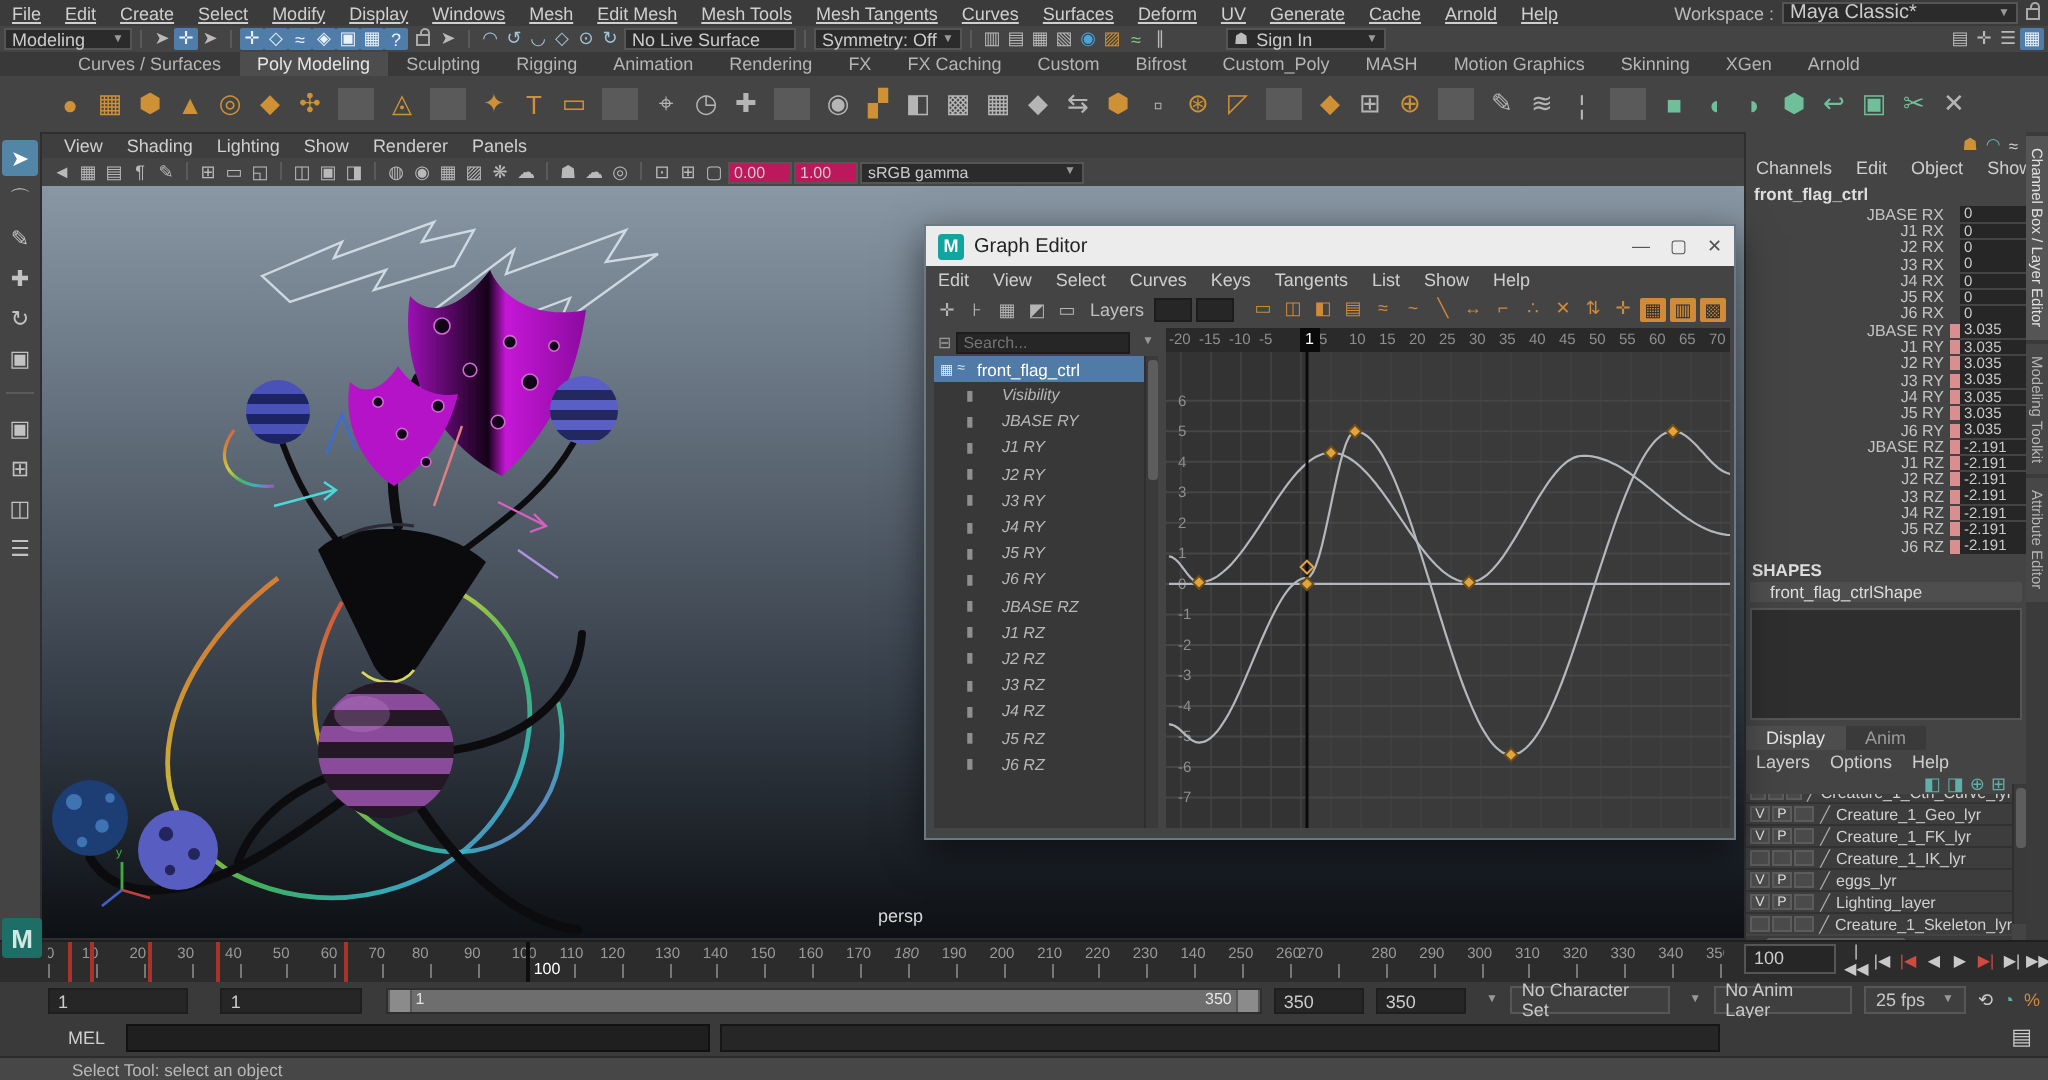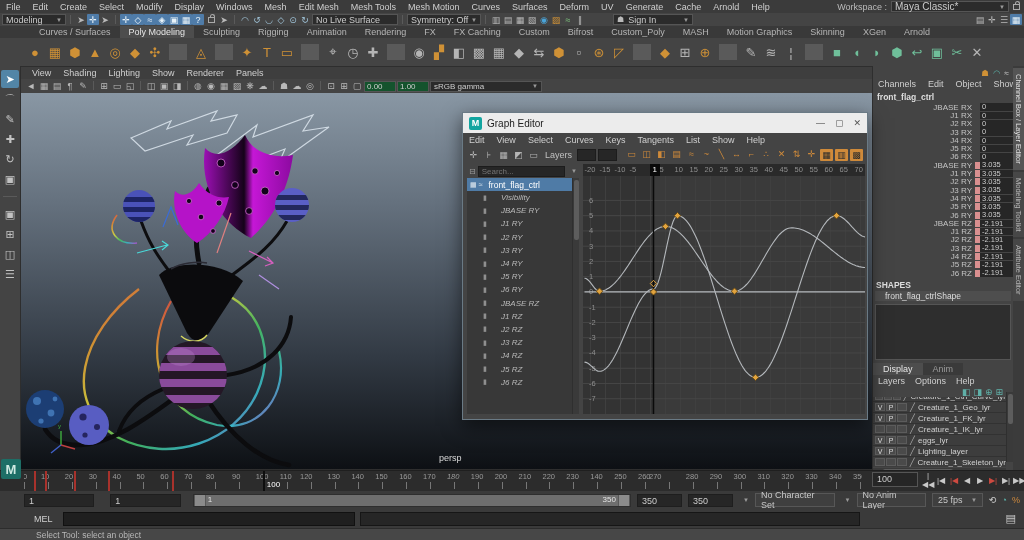--- a/index.html
+++ b/index.html
@@ -1,21 +1,21 @@
 <!DOCTYPE html>
 <html><head>
 <meta charset="utf-8">
 <style>
   *{margin:0;padding:0;box-sizing:border-box;font-family:"Liberation Sans","DejaVu Sans",sans-serif;}
   html,body{width:1024px;height:540px;overflow:hidden;background:#444;}
   body{position:relative;font-size:10px;color:#c8c8c8;}
   .abs{position:absolute;}
   .glyph{display:inline-flex;align-items:center;justify-content:center;}
   
-  #menubar{left:0;top:0;width:1024px;height:13px;background:#3b3b3b;display:flex;align-items:center;font-size:9px;color:#cfcfcf;}
+  #menubar{left:0;top:0;width:1024px;height:13px;background:#3b3b3b;display:flex;align-items:center;font-size:9px;color:#cfcfcf;text-decoration:underline;}
   #menubar .mi{padding:0 6px;cursor:default;}
   .selbox{background:#2b2b2b;border:1px solid #555;display:flex;align-items:center;height:11px;padding:0 3px;color:#ccc;}
   .caret{font-size:6px;color:#999;margin-left:4px;}
   .lockicon{width:7px;height:6px;border:1px solid #aaa;position:relative;display:inline-block;}
   .lockicon::before{content:'';position:absolute;top:-4px;left:1px;width:3px;height:3px;border:1px solid #aaa;border-bottom:none;border-radius:3px 3px 0 0;}
   
   #statusline{left:0;top:13px;width:1024px;height:13px;background:#444;display:flex;align-items:center;gap:1px;font-size:9px;}
   .ico{width:12px;height:11px;display:inline-flex;align-items:center;justify-content:center;font-size:9px;color:#b9b9b9;}
   .ico.hl{background:#4f7ca9;border-radius:1px;color:#e8f2f8;}
   .ico.sep{width:1px;height:9px;background:#5a5a5a;margin:0 3px;}
@@ -30,21 +30,21 @@
   
   #toolbox{left:0;top:66px;width:20px;height:404px;background:#444;display:flex;flex-direction:column;align-items:center;padding-top:4px;gap:2px;}
   #toolbox .tool{width:18px;height:18px;display:flex;align-items:center;justify-content:center;font-size:11px;color:#c2c2c2;}
   #toolbox .tool.on{background:#5285a6;border-radius:2px;color:#fff;}
   #toolbox .tsep{width:14px;height:1px;background:#5a5a5a;margin:6px 0;}
   
   #viewport{left:20px;top:66px;width:853px;height:404px;background:#3e3e3e;border:1px solid #2e2e2e;}
   #vp-menus{display:flex;gap:2px;height:12px;align-items:center;font-size:9px;color:#cfcfcf;padding-left:6px;}
   #vp-menus span{padding:0 5px;}
   #vp-toolbar{display:flex;align-items:center;height:14px;background:#444;gap:1px;padding-left:4px;font-size:8px;}
-  #vp-toolbar .field{background:#14532d;border:1px solid #555;width:32px;height:11px;padding:0 2px;color:#ccc;display:flex;align-items:center;}
+  #vp-toolbar .field{background:#be185d;border:1px solid #555;width:32px;height:11px;padding:0 2px;color:#ccc;display:flex;align-items:center;}
   #vp-canvas{position:relative;width:851px;height:376px;background:linear-gradient(180deg,#8997a4 0%,#64707d 30%,#323a44 70%,#0d1014 100%);overflow:hidden;}
   #persp-label{position:absolute;left:418px;top:360px;color:#d8d8d8;font-size:9px;}
   
   #rightpanel{left:873px;top:66px;width:140px;height:404px;background:#444;font-size:8.5px;}
   #cb-icons{display:flex;justify-content:flex-end;gap:4px;height:13px;align-items:center;padding-right:4px;}
   #cb-menus{display:flex;gap:2px;height:13px;color:#cfcfcf;font-size:9px;}
   #cb-menus span{padding:0 5px;}
   #cb-obj{height:11px;color:#dedede;font-weight:bold;padding-left:4px;}
   .ch-row{display:flex;align-items:center;height:8.3px;}
   .ch-name{flex:1;text-align:right;padding-right:3px;color:#c4c4c4;font-size:8px;white-space:nowrap;}
@@ -138,21 +138,21 @@
 <span class="mi">File</span>
     <span class="mi">Edit</span>
     <span class="mi">Create</span>
     <span class="mi">Select</span>
     <span class="mi">Modify</span>
     <span class="mi">Display</span>
     <span class="mi">Windows</span>
     <span class="mi">Mesh</span>
     <span class="mi">Edit Mesh</span>
     <span class="mi">Mesh Tools</span>
-    <span class="mi">Mesh Motion</span>
+    <span class="mi">Mesh Tangents</span>
     <span class="mi">Curves</span>
     <span class="mi">Surfaces</span>
     <span class="mi">Deform</span>
     <span class="mi">UV</span>
     <span class="mi">Generate</span>
     <span class="mi">Cache</span>
     <span class="mi">Arnold</span>
     <span class="mi">Help</span>
   </div>
 <div class="ws abs" style="top:1px;right:4px;display:flex;align-items:center;gap:4px;z-index:2;">

